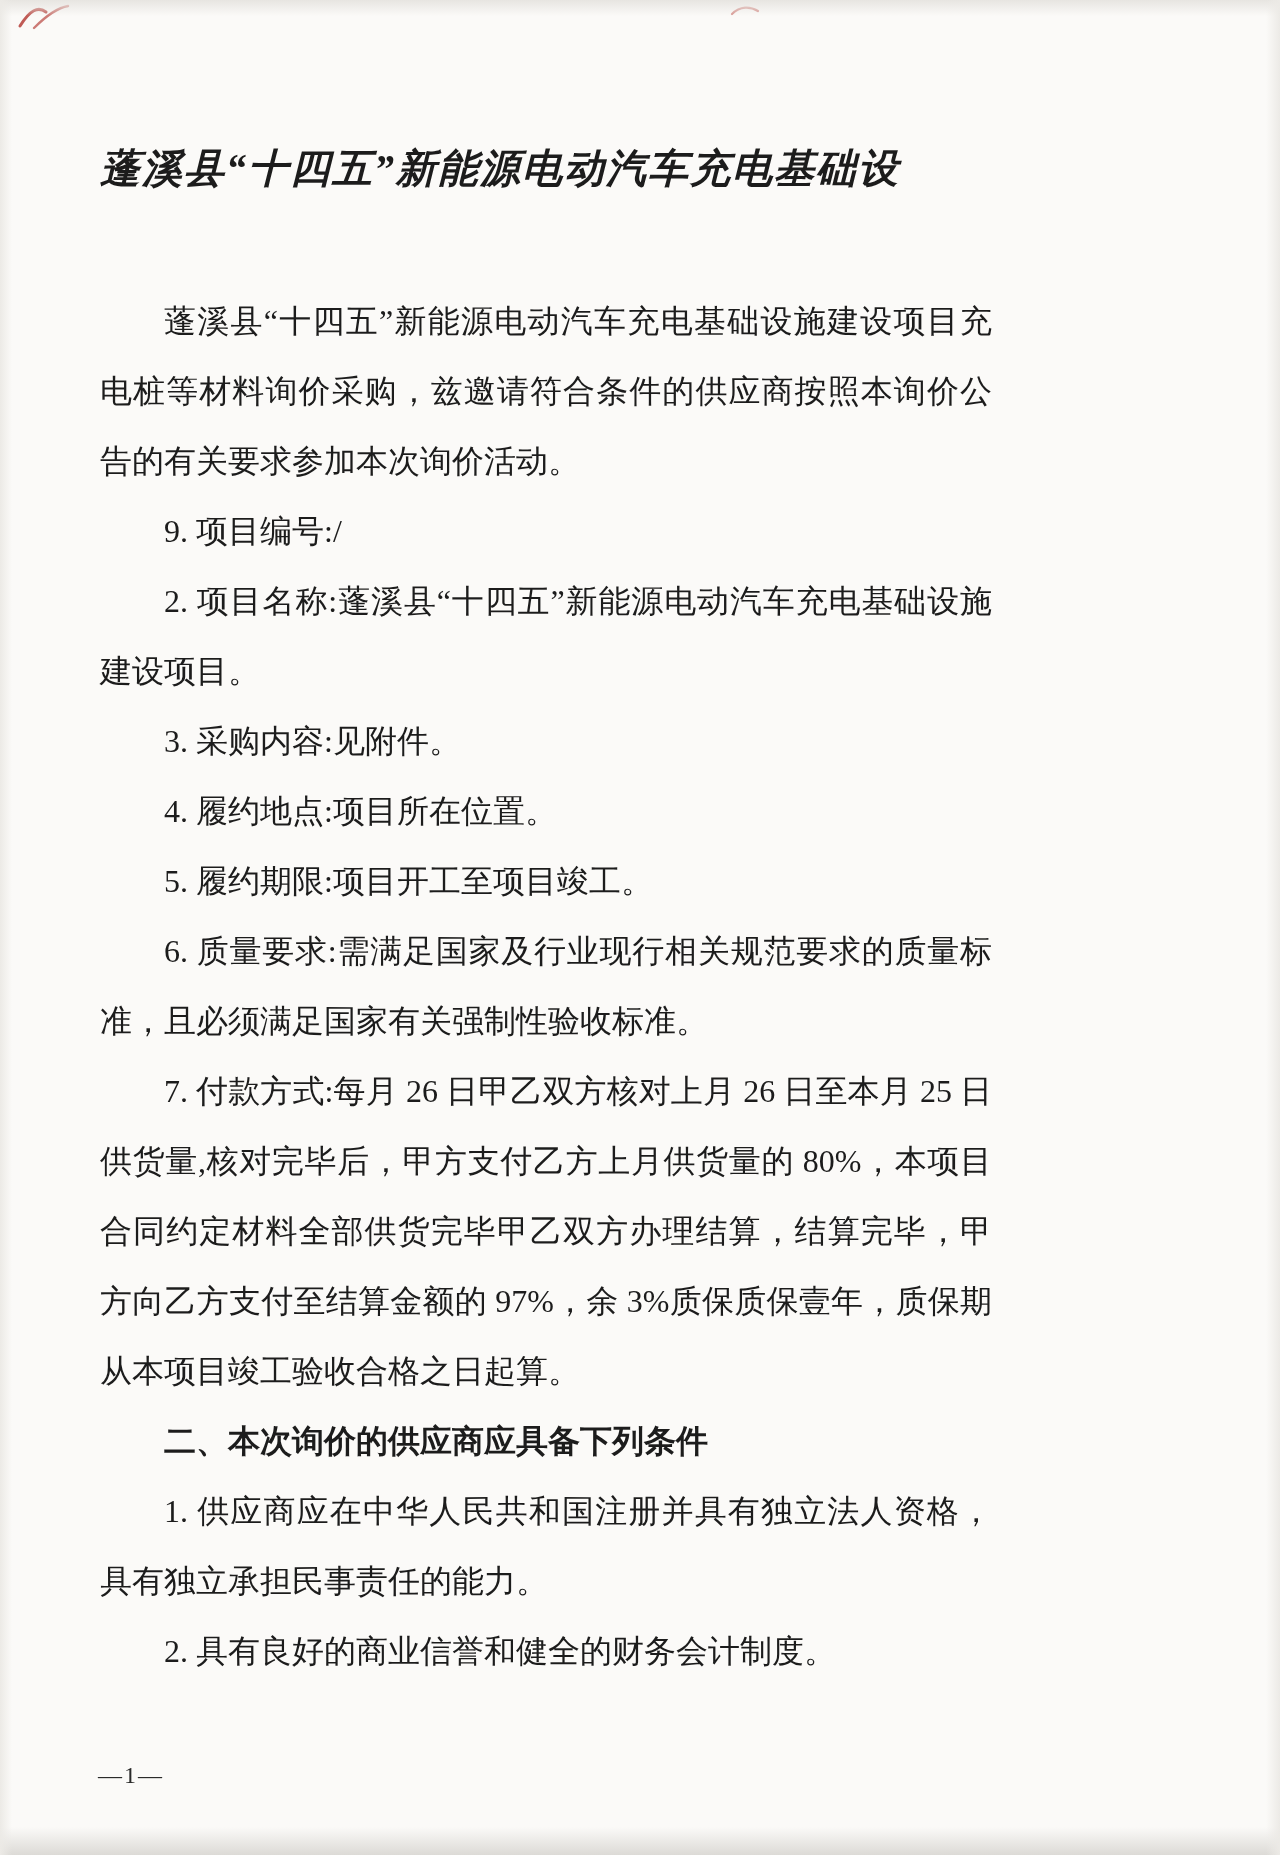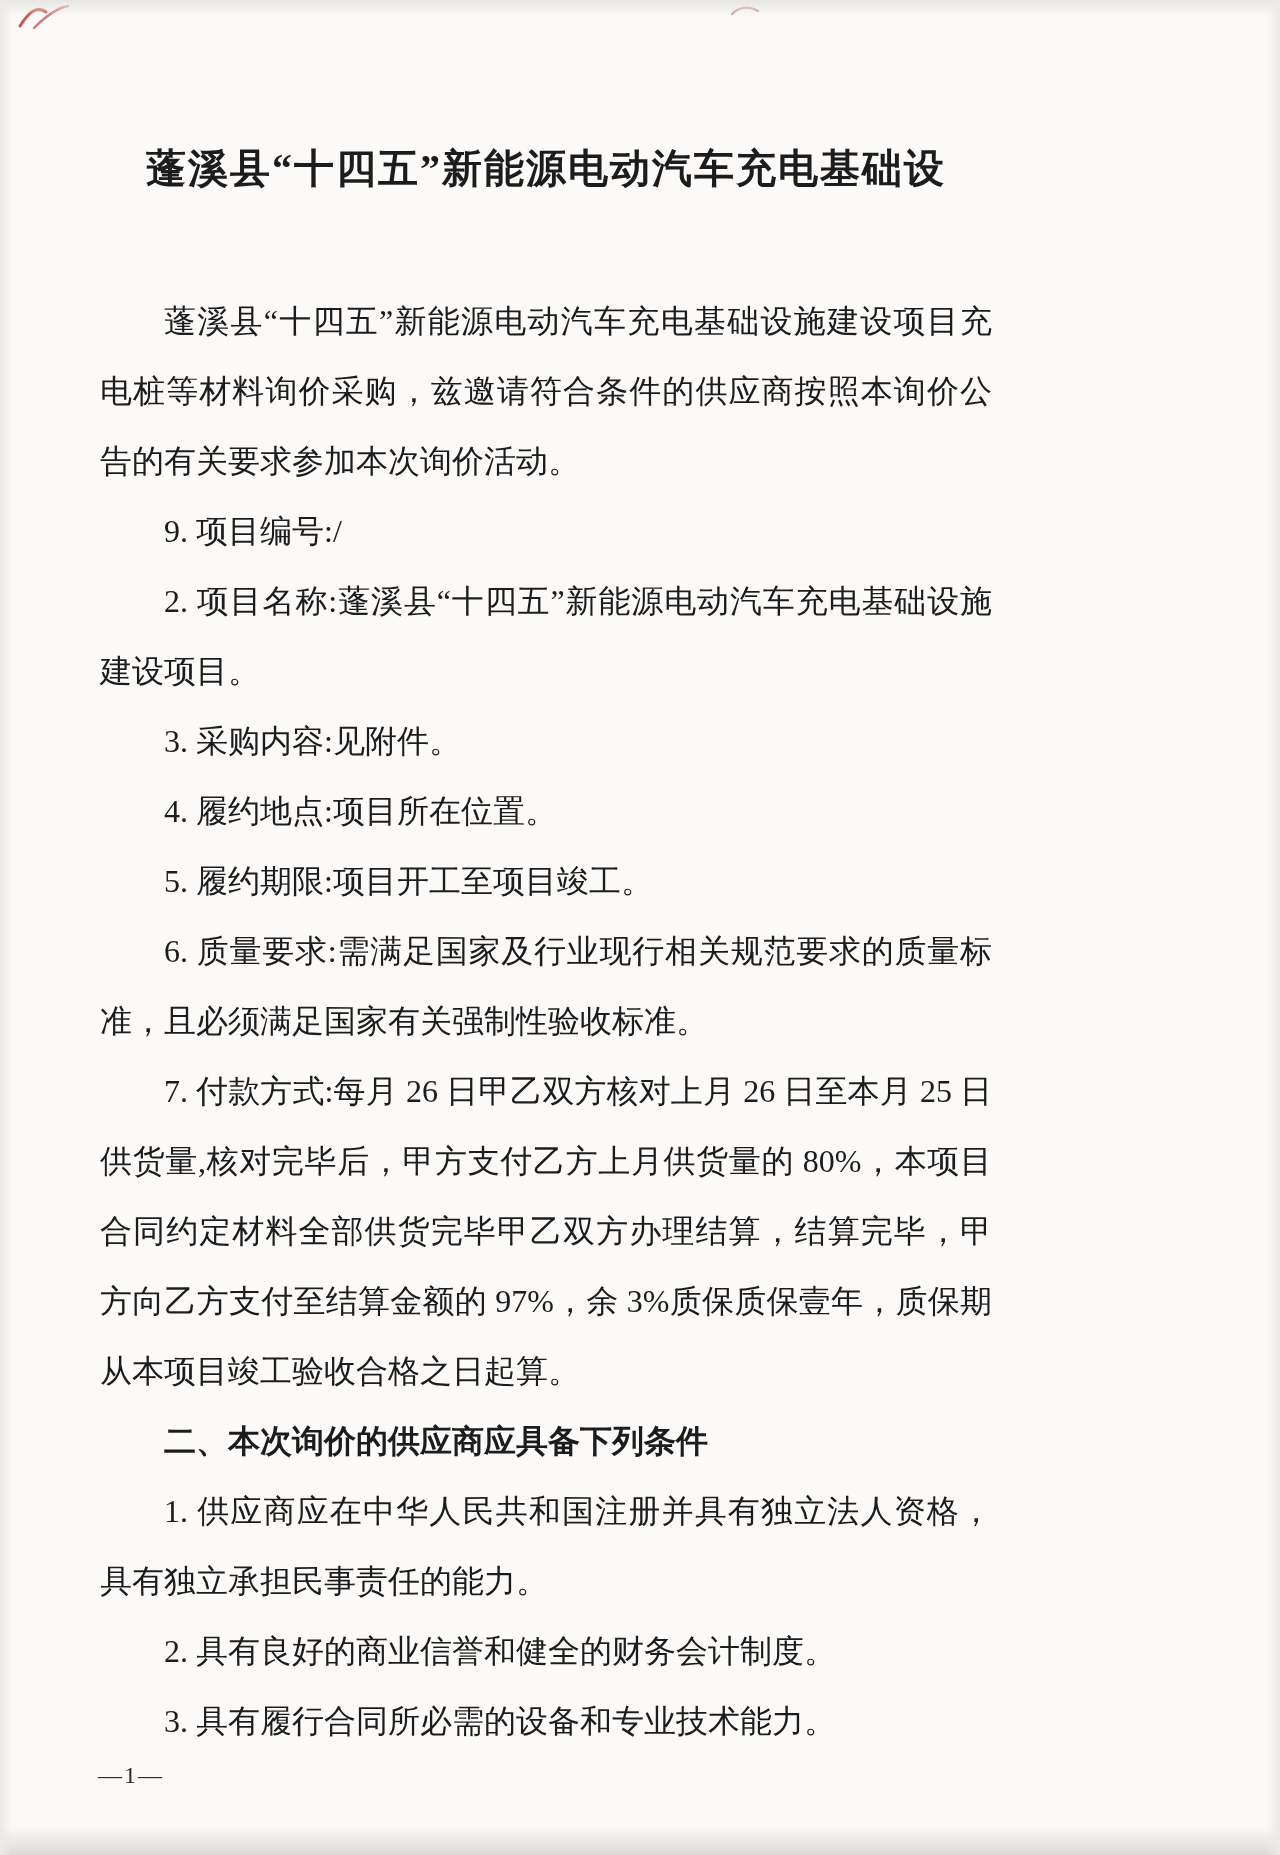--- a/index.html
+++ b/index.html
@@ -20,22 +20,22 @@
   .edge-right{right:0;top:0;width:14px;height:100%;background:linear-gradient(to left,#eceae6,rgba(251,250,248,0));}
   .content{
     position:absolute;
     left:100px; top:138px; width:892px;
   }
   .title{
     margin:0 0 86px 0;
     font-size:40px;
     font-weight:700;
     line-height:62px;
-    text-align:center;
     letter-spacing:2px;
+    font-style:italic;
   }
   .title .tline{display:block;}
   .para{
     margin:0;
     font-size:32px;
     line-height:70px;
     text-align:justify;
     text-indent:2em;
   }
   .heading{font-weight:700;}
@@ -75,21 +75,20 @@
     <p class="para">2. 项目名称:蓬溪县“十四五”新能源电动汽车充电基础设施建设项目。</p>
     <p class="para">3. 采购内容:见附件。</p>
     <p class="para">4. 履约地点:项目所在位置。</p>
     <p class="para">5. 履约期限:项目开工至项目竣工。</p>
     <p class="para">6. 质量要求:需满足国家及行业现行相关规范要求的质量标准，且必须满足国家有关强制性验收标准。</p>
     <p class="para">7. 付款方式:每月 26 日甲乙双方核对上月 26 日至本月  25 日供货量,核对完毕后，甲方支付乙方上月供货量的 80%，本项目合同约定材料全部供货完毕甲乙双方办理结算，结算完毕，甲方向乙方支付至结算金额的 97%，余 3%质保质保壹年，质保期从本项目竣工验收合格之日起算。</p>
 
     <p class="para heading">二、本次询价的供应商应具备下列条件</p>
     <p class="para">1. 供应商应在中华人民共和国注册并具有独立法人资格，具有独立承担民事责任的能力。</p>
     <p class="para">2. 具有良好的商业信誉和健全的财务会计制度。</p>
-    <p class="para">3. 具有履行合同所必需的设备和专业技术能力。</p>
 
   </div>
 
   <div class="footer">—1—</div>
 
   <div class="edge edge-top"></div>
   <div class="edge edge-bottom"></div>
   <div class="edge edge-left"></div>
   <div class="edge edge-right"></div>
 

